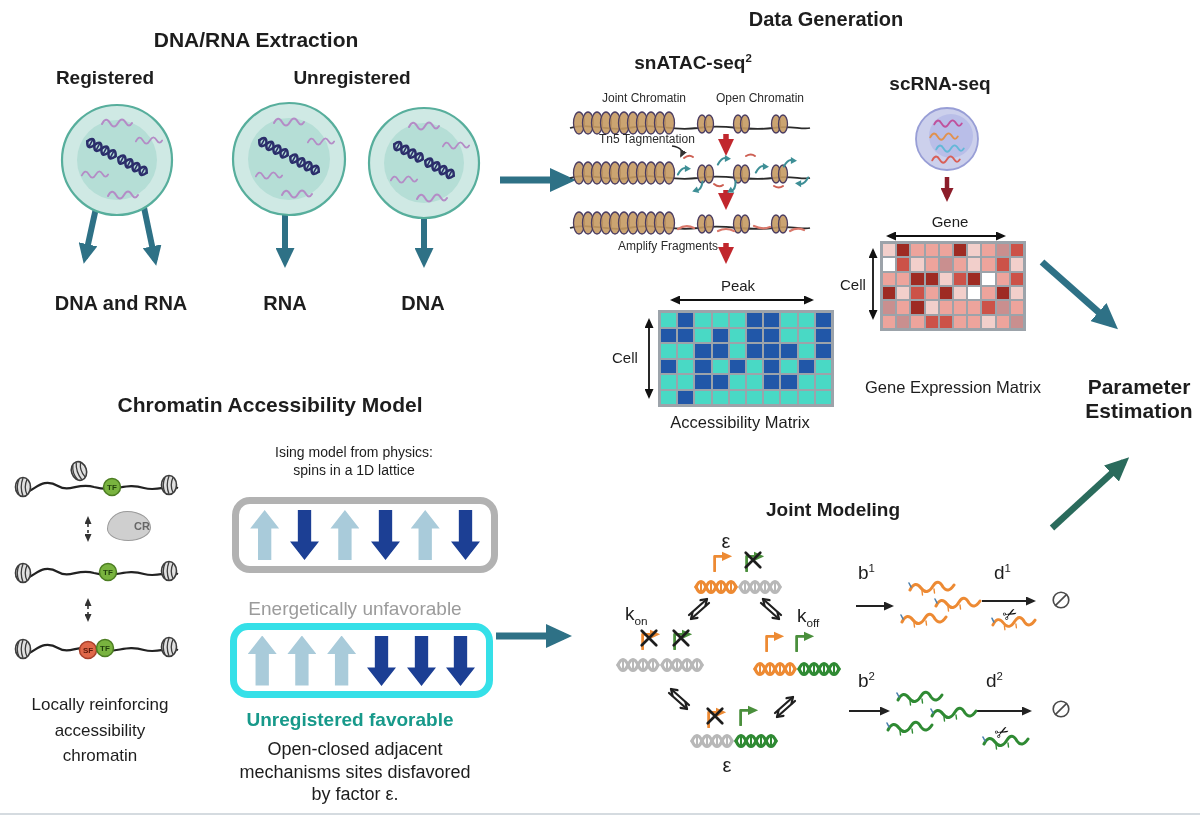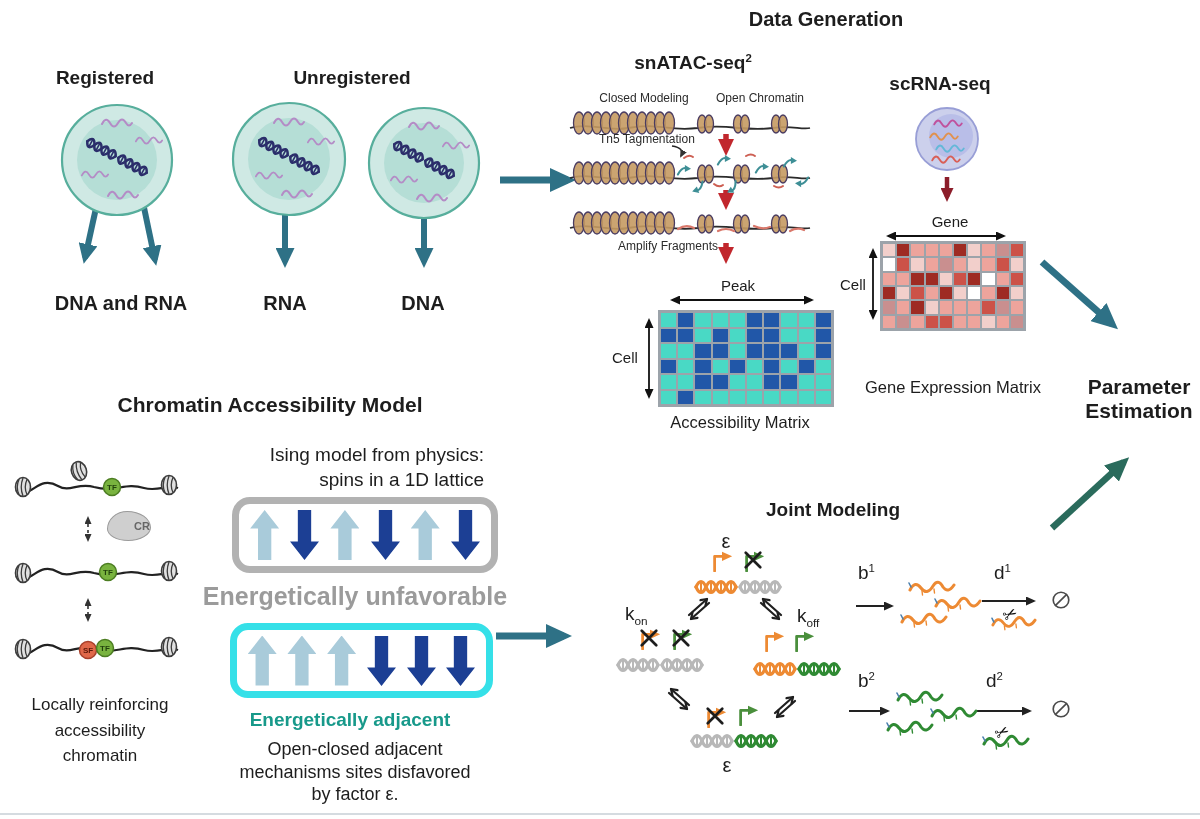--- a/index.html
+++ b/index.html
@@ -5,36 +5,36 @@
   html,body{margin:0;padding:0;background:#fff;}
   .canvas{position:relative;width:1200px;height:819px;background:#fff;overflow:hidden;
           font-family:"Liberation Sans",sans-serif;color:#1d1d1d;}
   .t{position:absolute;white-space:nowrap;line-height:1.15;text-align:right;}
   .cx{transform:translateX(-50%);}
   .h1{font-size:21px;font-weight:700;}
   .h2{font-size:19px;font-weight:700;}
   .small{font-size:12px;color:#2b2b2b;}
   .axis{font-size:15px;}
   .cap{font-size:16.5px;}
-  .body17{font-size:19px;white-space:normal;line-height:1.3;}
+  .body17{font-size:14px;text-align:center;white-space:normal;line-height:1.3;}
   sup{font-size:60%;vertical-align:super;}
   sub{font-size:62%;vertical-align:sub;}
   .abs{position:absolute;}
   svg{display:block;overflow:visible;}
   .overlay{position:absolute;left:0;top:0;pointer-events:none;}
   .matrix{position:absolute;background:#9CA3AA;border:3px solid #9CA3AA;display:grid;gap:2px;box-sizing:border-box;}
   .ising-box{position:absolute;display:flex;align-items:center;justify-content:space-evenly;
              background:#fff;box-sizing:border-box;}
   .box-unfav{border:7px solid var(--unfav_border,#B2B2B2);border-radius:18px;}
   .box-fav{border:7px solid var(--fav_border,#35E0E8);border-radius:18px;}
   .spin{width:29px;height:50px;
         clip-path:polygon(50% 0,100% 37%,73% 37%,73% 100%,27% 100%,27% 37%,0 37%);}
   .spin.up{background:var(--spin_up,#A9CBDA);}
   .spin.down{background:var(--spin_down,#1C3F94);transform:rotate(180deg);}
-  .unfav-label{color:var(--unfav_text,#9B9B9B);font-size:25px;font-weight:700;}
+  .unfav-label{color:var(--unfav_text,#9B9B9B);font-size:19px;font-weight:400;margin-top:16px;}
   .fav-label{color:var(--fav_text,#17998A);font-size:19px;font-weight:700;}
   .caption3{font-size:18px;text-align:center;white-space:normal;line-height:1.26;}
   .mech{font-size:17px;text-align:center;white-space:normal;line-height:1.5;}
   .cr-blob{position:absolute;left:107px;top:511px;width:42px;height:28px;background:#cfcfcf;
            border:1.5px solid #9a9a9a;border-radius:46% 54% 52% 48%/60% 55% 45% 40%;
            display:flex;align-items:center;justify-content:flex-end;font-size:11px;color:#666;font-weight:700;}
   .dna-orange{color:#ED8A33;} .dna-gray{color:#B8B8B8;} .dna-green{color:#2F8A33;} .dna-navy{color:#2B2E6B;}
   .mr-orange{color:#ED8A33;} .mr-green{color:#2F8A33;}
   .sq-pink{color:#B48CC6;}
   .scissors{position:absolute;font-size:17px;color:#111;transform:rotate(-28deg);}
@@ -166,20 +166,21 @@
     <path d="M649,320 L649,397" stroke="#111" stroke-width="1.8" fill="none" marker-start="url(#mk-axis)" marker-end="url(#mk-axis)"></path>
     <path d="M888,236 L1004,236" stroke="#111" stroke-width="1.8" fill="none" marker-start="url(#mk-axis)" marker-end="url(#mk-axis)"></path>
     <path d="M873,250 L873,318" stroke="#111" stroke-width="1.8" fill="none" marker-start="url(#mk-axis)" marker-end="url(#mk-axis)"></path>
 
     <path d="M88,518 L88,540" stroke="#333" stroke-width="1.6" stroke-dasharray="3,3" fill="none" marker-start="url(#mk-axis-sm)" marker-end="url(#mk-axis-sm)"></path>
     <path d="M88,600 L88,620" stroke="#333" stroke-width="1.6" stroke-dasharray="3,3" fill="none" marker-start="url(#mk-axis-sm)" marker-end="url(#mk-axis-sm)"></path>
 
     <path d="M672,146 Q685,148 681,156" stroke="#222" stroke-width="1.4" fill="none" marker-end="url(#mk-axis-sm)"></path>
   </svg>
 
+  <div class="t h1 cx" style="left:256px;top:28px;">DNA/RNA Extraction</div>
   <div class="t h2 cx" style="left:105px;top:67px;">Registered</div>
   <div class="t h2 cx" style="left:352px;top:67px;">Unregistered</div>
 
   <svg class="abs" style="left:47px;top:93px;" width="140" height="140">
     <circle cx="70" cy="67" r="55" fill="#CFE9E4" stroke="#57AE9C" stroke-width="2.2"></circle>
     <circle cx="70" cy="67" r="40" fill="#B5DED6"></circle>
     <g class="sq-pink">
       <use href="#sym-squiggle" x="54" y="24" width="32" height="12"></use>
       <use href="#sym-squiggle" x="88" y="42" width="28" height="11"></use>
       <use href="#sym-squiggle" x="34" y="76" width="28" height="11"></use>
@@ -221,21 +222,21 @@
     </g>
   </svg>
 
   <div class="t h2 cx" style="left:121px;top:292px;font-size:20px;">DNA and RNA</div>
   <div class="t h2 cx" style="left:285px;top:292px;font-size:20px;">RNA</div>
   <div class="t h2 cx" style="left:423px;top:292px;font-size:20px;">DNA</div>
 
   <div class="t h1 cx" style="left:826px;top:8px;font-size:20px;">Data Generation</div>
 
   <div class="t h2 cx" style="left:693px;top:52px;"><span>snATAC-seq</span><sup>2</sup></div>
-  <div class="t small cx" style="left:644px;top:92px;">Closed Modeling</div>
+  <div class="t small cx" style="left:644px;top:92px;">Joint Chromatin</div>
   <div class="t small cx" style="left:760px;top:92px;">Open Chromatin</div>
 
   <svg class="abs" style="left:568px;top:106px;" width="244" height="34">
     <path d="M2,22 C20,16 40,26 60,22 C90,16 100,26 130,22 C160,17 175,26 205,22 C222,19 234,24 242,22" fill="none" stroke="#2b2b2b" stroke-width="1.8"></path>
     <use href="#sym-coil" x="4" y="4" width="104" height="26"></use>
     <use href="#sym-pair" x="126" y="6" width="24" height="24"></use>
     <use href="#sym-pair" x="162" y="6" width="24" height="24"></use>
     <use href="#sym-pair" x="200" y="6" width="24" height="24"></use>
   </svg>
   <div class="t small" style="left:599px;top:133px;">Tn5 Tagmentation</div>
@@ -474,21 +475,21 @@
   <div class="t unfav-label cx" style="left:355px;top:582px;">Energetically unfavorable</div>
 
   <div class="ising-box box-fav" style="left:230px;top:623px;width:263px;height:75px;">
       <div class="spin up"></div>
       <div class="spin up"></div>
       <div class="spin up"></div>
       <div class="spin down"></div>
       <div class="spin down"></div>
       <div class="spin down"></div>
     </div>
-  <div class="t fav-label cx" style="left:350px;top:709px;">Energetically adjacent</div>
+  <div class="t fav-label cx" style="left:350px;top:709px;">Unregistered favorable</div>
 
   <div class="t caption3 cx" style="left:355px;top:738px;width:250px;">
     <span style="display:block">Open-closed adjacent</span>
     <span style="display:block">mechanisms sites disfavored</span>
     <span style="display:block">by factor ε.</span>
   </div>
 
   <div class="t h2 cx" style="left:833px;top:499px;">Joint Modeling</div>
 
   <div class="t cx" style="left:726px;top:530px;font-size:20px;">ε</div>

